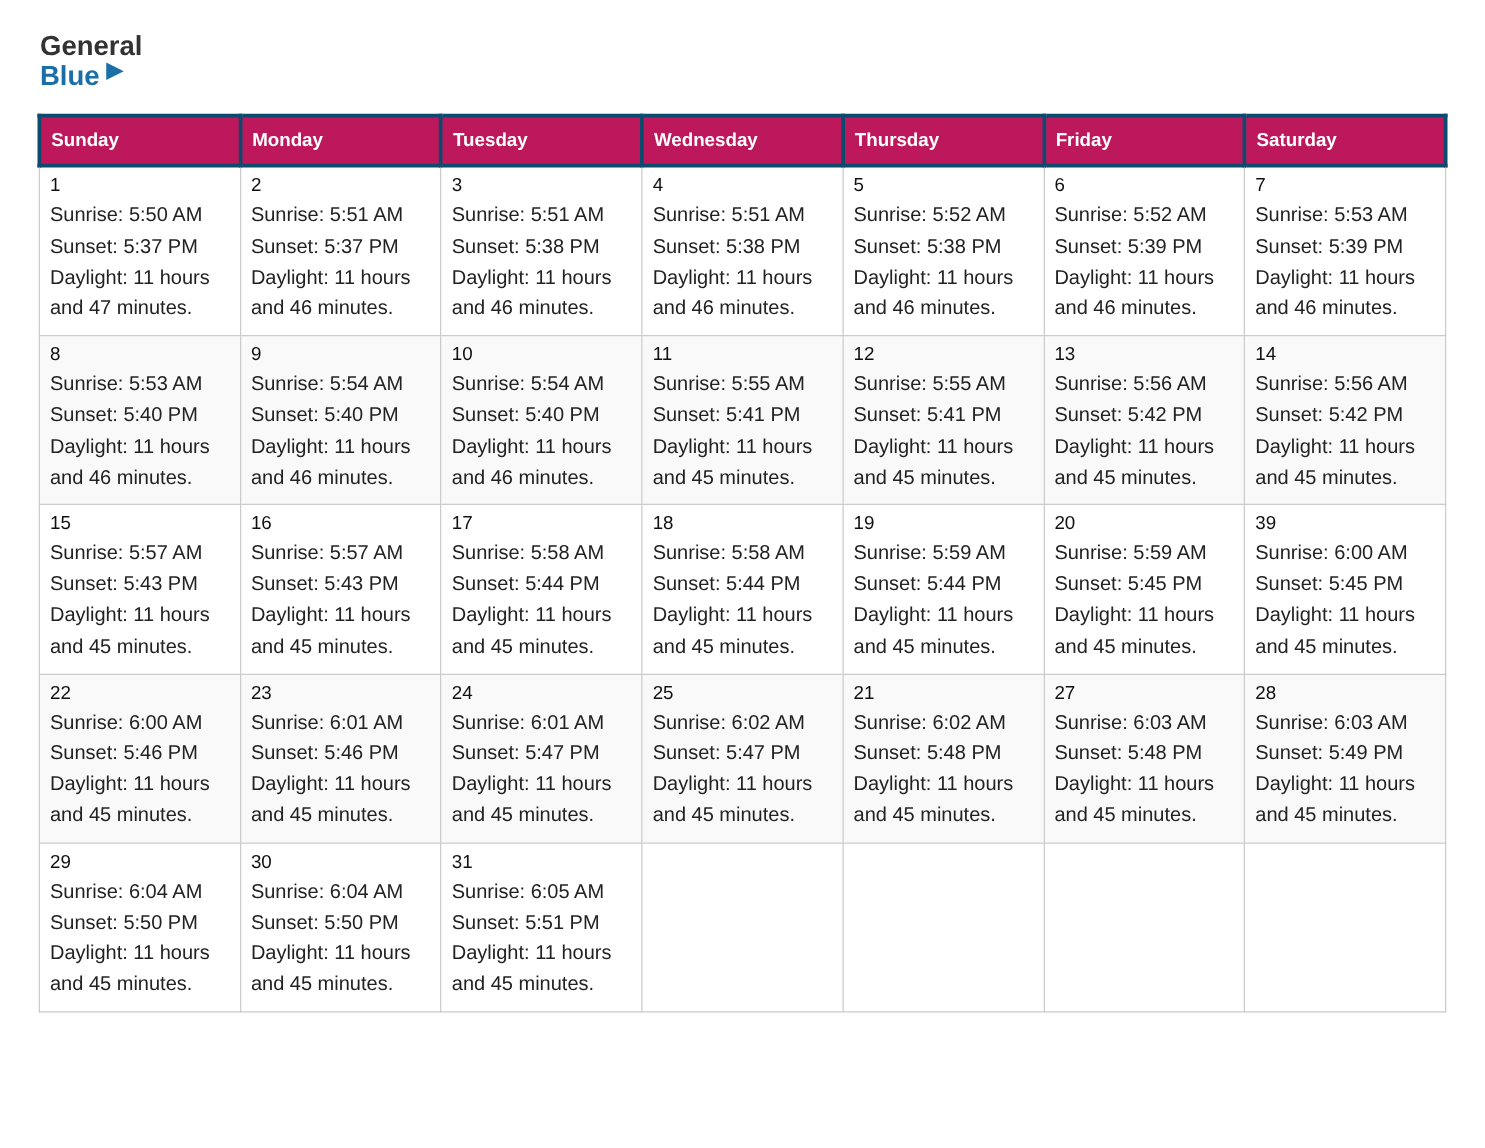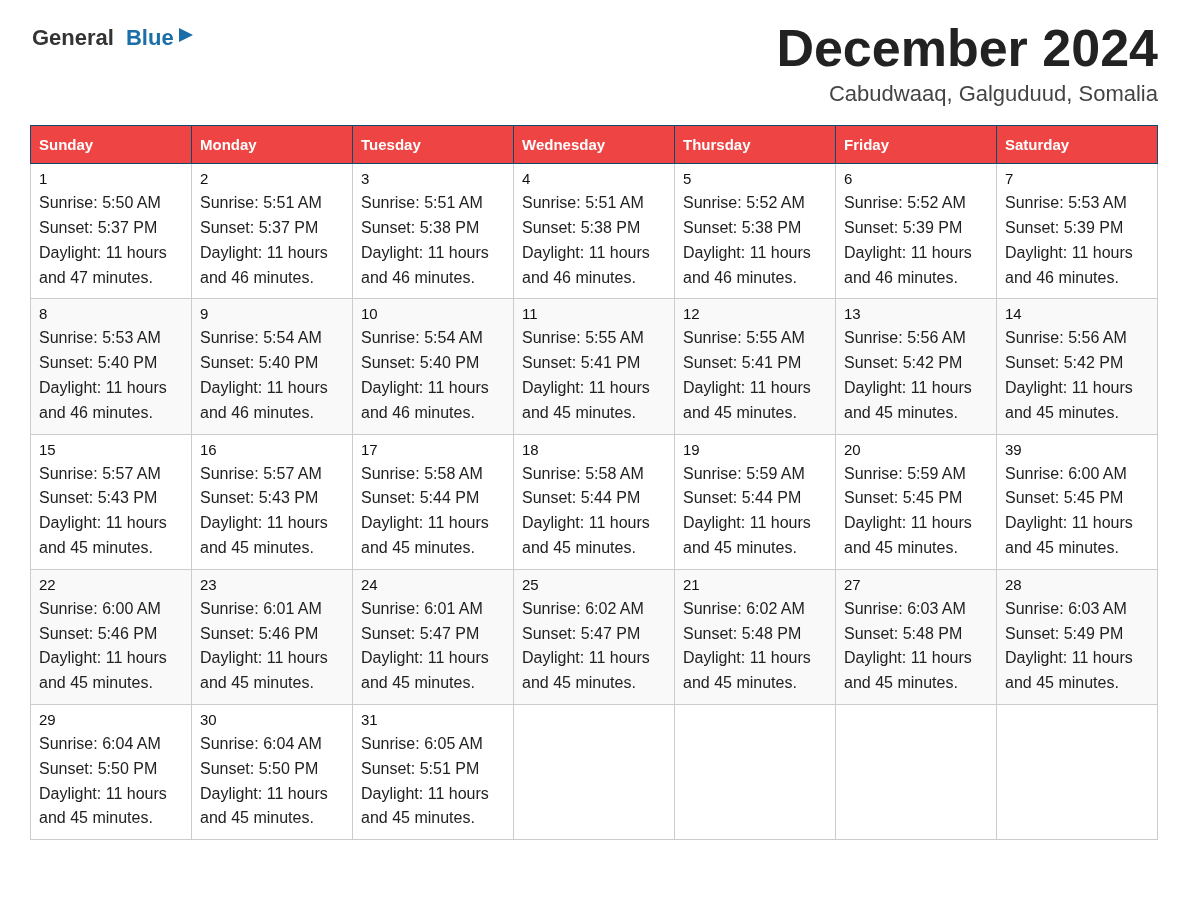--- a/index.html
+++ b/index.html
@@ -26,21 +26,20 @@
       font-size: 22px;
       font-weight: bold;
       color: #333;
       line-height: 1;
     }
     .logo-blue {
       font-size: 22px;
       font-weight: bold;
       color: #1a6fa8;
       line-height: 1;
-      margin-left: 12px;
     }
     .title-block {
       text-align: right;
     }
     .month-title {
       font-size: 52px;
       font-weight: bold;
       color: #222;
       line-height: 1.1;
     }
@@ -48,27 +47,27 @@
       font-size: 22px;
       color: #444;
       margin-top: 4px;
     }
     .calendar-table {
       width: 100%;
       border-collapse: collapse;
       border: 1px solid #aaa;
     }
     .calendar-table th {
-      background-color: #ef4444;
+      background-color: #be185d;
       color: #fff;
       font-size: 15px;
       font-weight: bold;
       padding: 10px 8px;
       text-align: left;
-      border: 1px solid #0c4a6e;
+      border: 3px solid #0c4a6e;
     }
     .calendar-table td {
       vertical-align: top;
       padding: 6px 8px 8px 8px;
       border: 1px solid #ccc;
       width: 14.28%;
       min-height: 95px;
       font-size: 12.5px;
       color: #222;
       background: #fff;
@@ -90,23 +89,22 @@
     }
     .empty-cell {
       background: #fff !important;
     }
     .logo-row {
       display: flex;
       align-items: center;
     }
     .logo-text-block {
       display: flex;
-      flex-direction: row;
+      flex-direction: column;
       margin-left: 2px;
-      align-items: center;
     }
   </style>
 </head>
 <body>
 
 <div class="header">
   <div class="logo">
     <div class="logo-row">
       <div class="logo-text-block">
         <span class="logo-general">General</span>
@@ -114,24 +112,20 @@
           <span class="logo-blue">Blue</span>
           <span style="display:inline-block;margin-left:3px;margin-bottom:2px;">
             <svg width="18" height="18" viewBox="0 0 18 18">
                 <polygon points="2,2 16,9 2,16" fill="#1a6fa8"></polygon>
               </svg>
           </span>
         </span>
       </div>
     </div>
   </div>
-  <div class="title-block">
-    <div class="month-title">December 2024</div>
-    <div class="location-title">Cabudwaaq, Galguduud, Somalia</div>
-  </div>
 </div>
 
 <table class="calendar-table">
   <thead>
     <tr>
       <th>Sunday</th>
       <th>Monday</th>
       <th>Tuesday</th>
       <th>Wednesday</th>
       <th>Thursday</th>

